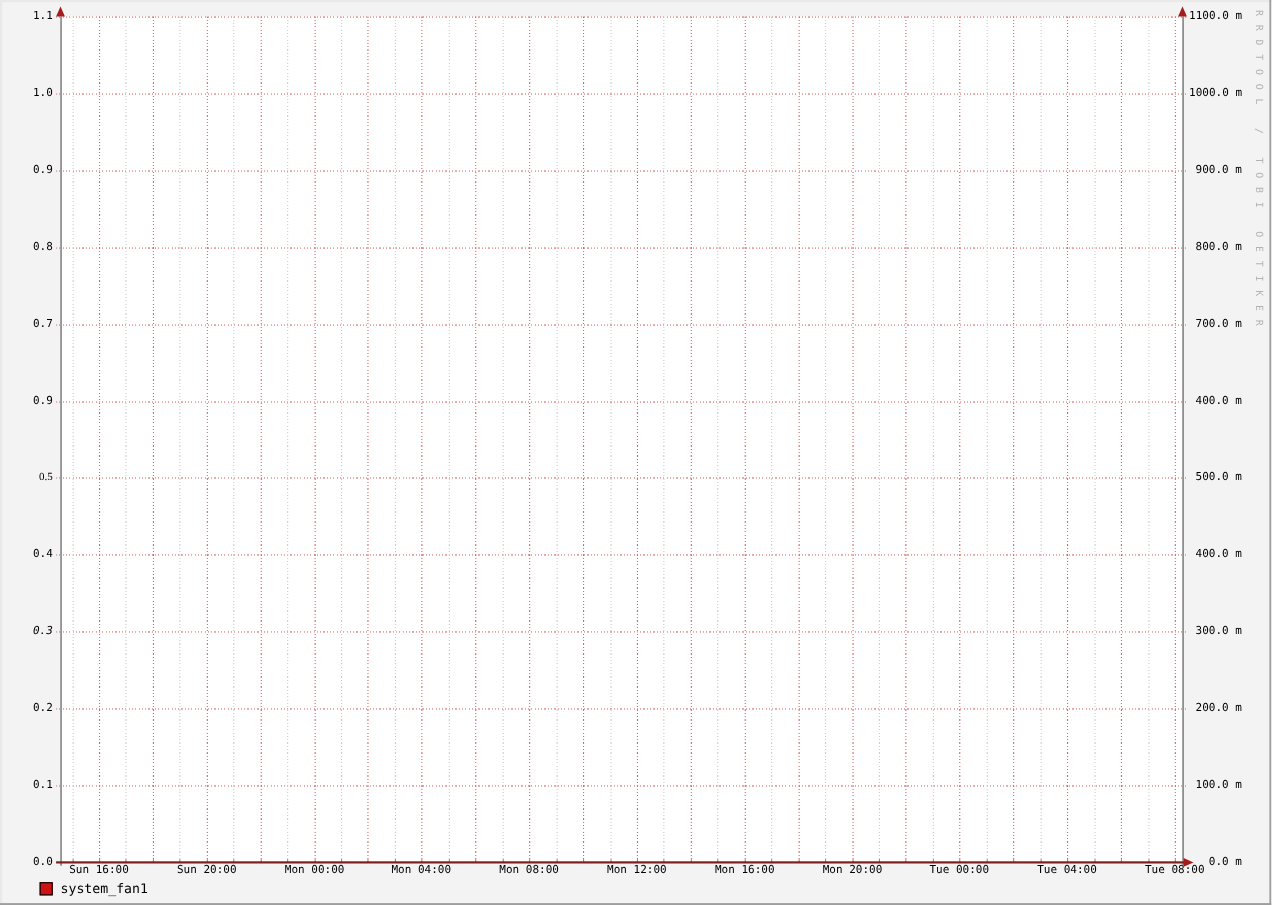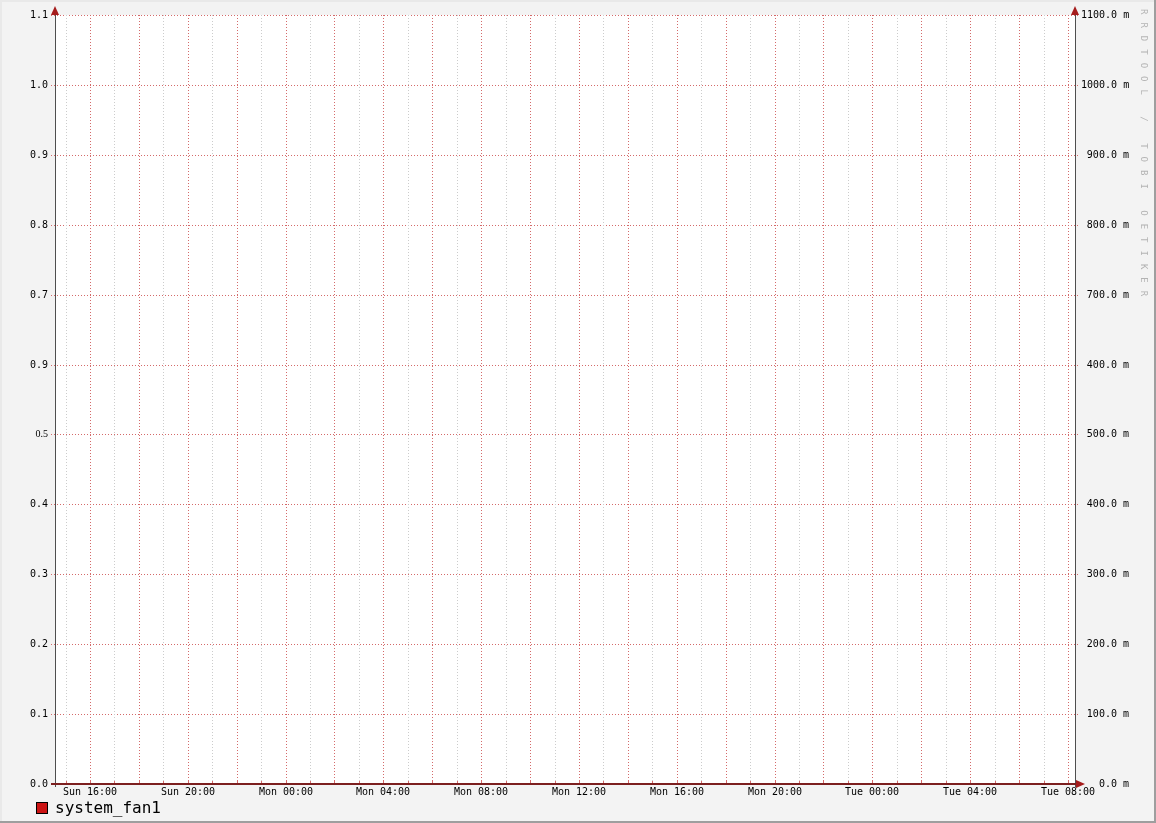--- a/index.html
+++ b/index.html
@@ -58,21 +58,21 @@
     font-size:9px;letter-spacing:8px;color:#b3b3b3;
     transform:rotate(90deg);transform-origin:0 0;white-space:pre;
   }
 
   #legend{position:absolute;left:36px;top:801px;height:14px;}
   #legend-swatch{
     position:absolute;left:0;top:1px;width:10px;height:10px;
     background:#cc1414;border:1px solid #000;
   }
   #legend-label{
-    position:absolute;left:19px;top:0;font-size:16px;line-height:14px;color:#000;
+    position:absolute;left:19px;top:0;font-size:12px;line-height:14px;color:#000;
     white-space:pre;
   }
 </style>
 </head>
 <body>
 
 <div id="graph">
   <div class="edge top"></div>
   <div class="edge left"></div>
   <div class="edge right"></div>
@@ -177,21 +177,21 @@
       <div class="vgrid" style="left: 1068px; background-image: repeating-linear-gradient(rgb(212, 106, 106) 0px, rgb(212, 106, 106) 1px, transparent 1px, transparent 3px);"></div>
       <div class="htick" style="left: 1068px; background: rgb(212, 106, 106);"></div>
     </div>
   <div id="labels">
       <div class="ylab left" style="top: 779px;">0.0</div>
       <div class="ylab right" style="top: 779px;">0.0 m</div>
       <div class="ylab left" style="top: 709px;">0.1</div>
       <div class="ylab right" style="top: 709px;">100.0 m</div>
       <div class="ylab left" style="top: 639px;">0.2</div>
       <div class="ylab right" style="top: 639px;">200.0 m</div>
-      <div class="ylab left" style="top: 569px;">0.3</div>
+      <div class="ylab left" style="top: 569px; font-style: italic;">0.3</div>
       <div class="ylab right" style="top: 569px;">300.0 m</div>
       <div class="ylab left" style="top: 499px;">0.4</div>
       <div class="ylab right" style="top: 499px;">400.0 m</div>
       <div class="ylab left" style="top: 429px; font-family: Liberation Serif, serif;">0.5</div>
       <div class="ylab right" style="top: 429px;">500.0 m</div>
       <div class="ylab left" style="top: 360px;">0.9</div>
       <div class="ylab right" style="top: 360px;">400.0 m</div>
       <div class="ylab left" style="top: 290px;">0.7</div>
       <div class="ylab right" style="top: 290px;">700.0 m</div>
       <div class="ylab left" style="top: 220px;">0.8</div>

